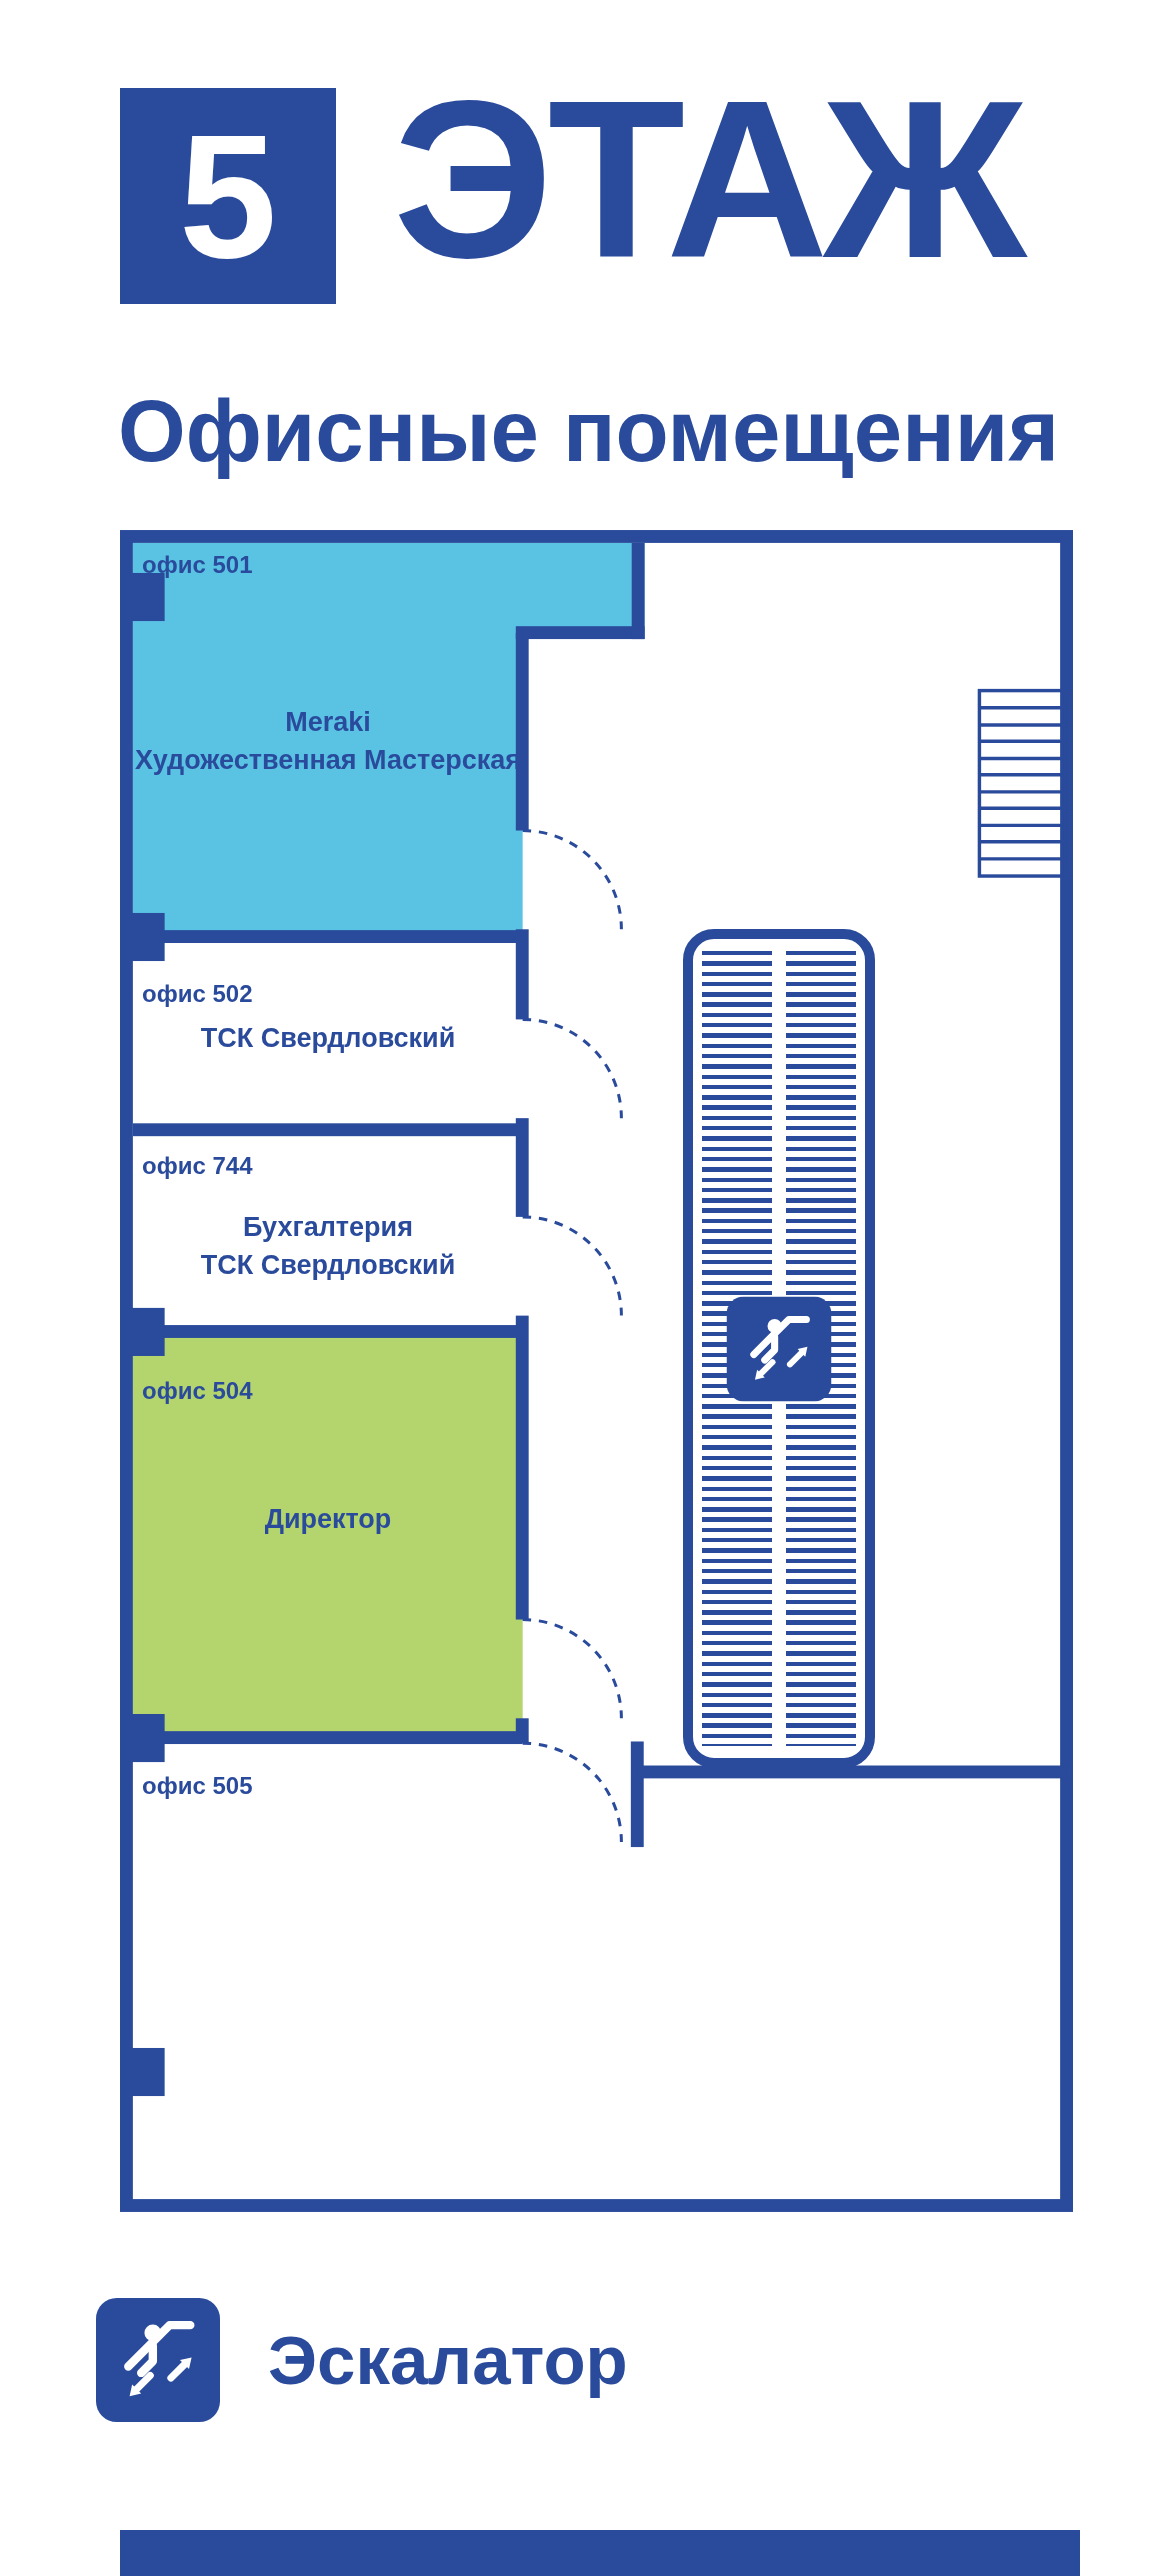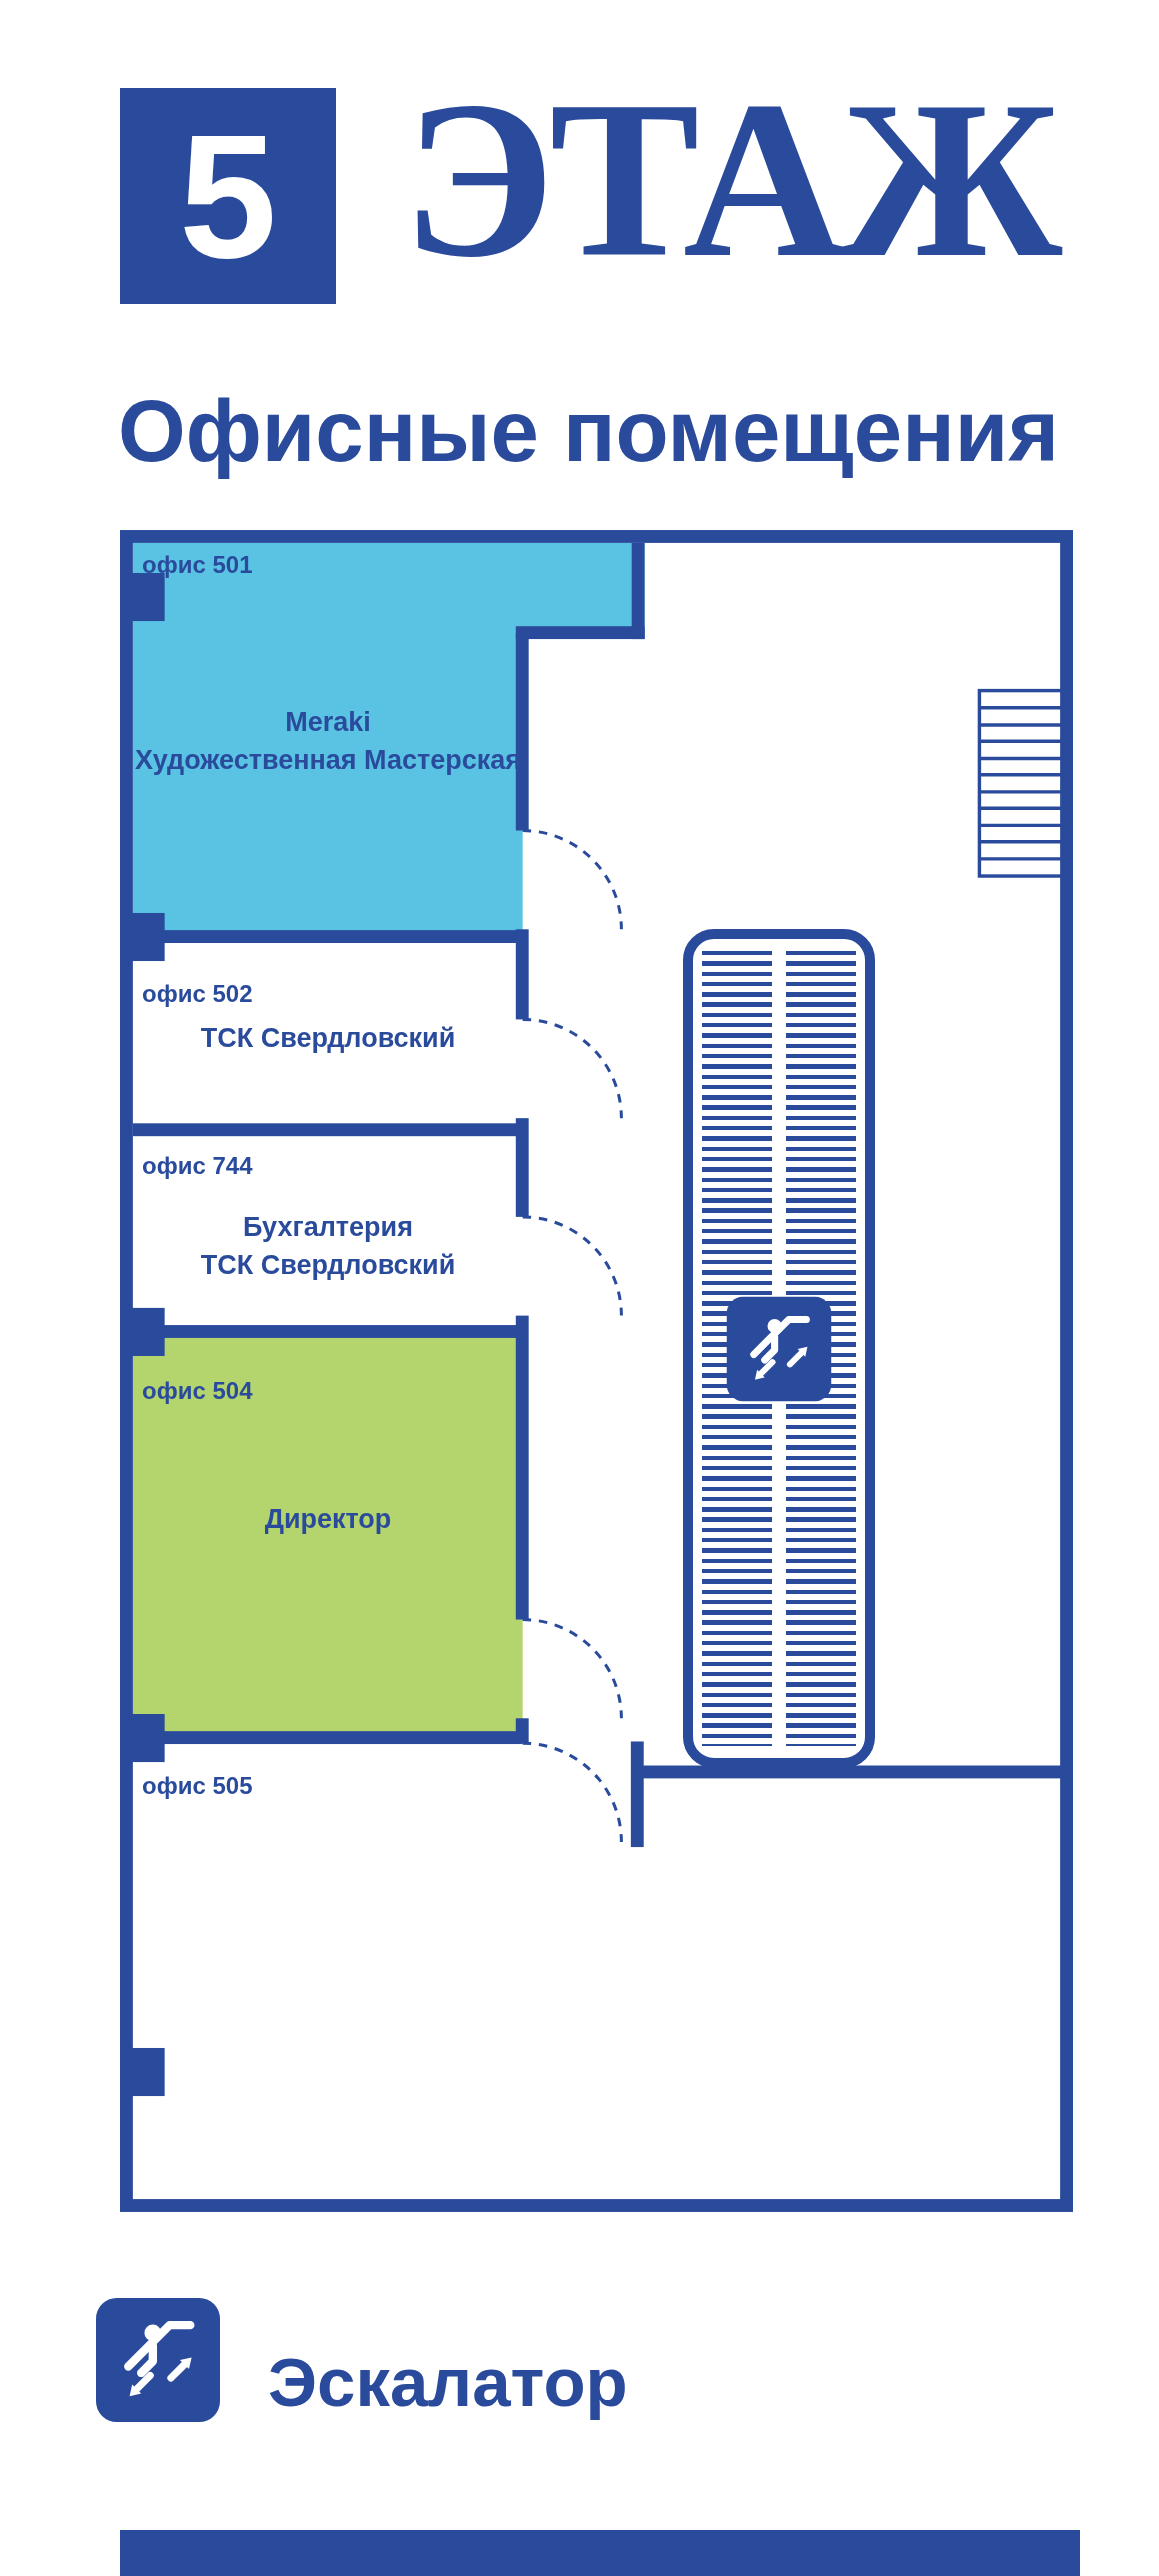--- a/index.html
+++ b/index.html
@@ -3,22 +3,22 @@
 <meta charset="utf-8">
 <style>
   html,body{margin:0;padding:0;background:#ffffff;}
   .page{position:relative;width:1159px;height:2576px;background:#ffffff;overflow:hidden;
         font-family:"Liberation Sans",sans-serif;color:#2a4b9c;}
 
   
   .floor-badge{position:absolute;left:120px;top:88px;width:216px;height:216px;
                background:#2a4b9c;display:flex;align-items:center;justify-content:center;}
   .floor-badge span{color:#ffffff;font-size:176px;font-weight:bold;line-height:1;}
-  .floor-word{position:absolute;left:402px;top:67px;font-size:225px;font-weight:bold;
-              line-height:225px;letter-spacing:-5.2px;white-space:nowrap;font-family:Liberation Serif, serif;}
+  .floor-word{position:absolute;left:393px;top:67px;font-size:225px;font-weight:bold;
+              line-height:225px;letter-spacing:-5.2px;white-space:nowrap;}
   .subtitle{position:absolute;left:118px;top:345px;font-size:87px;font-weight:bold;white-space:nowrap;margin-top:36px;}
 
   
   .plan{position:absolute;left:120px;top:530px;width:953px;height:1802px;}
   .plan svg.walls{position:absolute;left:0;top:0;width:953px;height:1682px;}
 
   .room-label{position:absolute;font-size:24px;font-weight:bold;white-space:nowrap;}
   .room-name{position:absolute;left:13px;width:390px;text-align:center;
              font-size:27px;font-weight:bold;line-height:38px;}
 
@@ -26,21 +26,21 @@
   .shaft{position:absolute;left:563px;top:399px;width:192px;height:839px;box-sizing:border-box;
          border:10.3px solid #2a4b9c;border-radius:31px;background:#ffffff;}
   .hatch{position:absolute;top:12px;bottom:12px;width:70px;
          background:repeating-linear-gradient(to bottom,#2a4b9c 0px,#2a4b9c 4.3px,#ffffff 4.3px,#ffffff 10.3px);}
   .hatch.left{left:8.6px;}
   .hatch.right{right:8.6px;}
   .shaft-icon{position:absolute;left:50%;top:50%;transform:translate(-50%,-50%);
               width:105px;height:105px;}
 
   
-  .legend{position:absolute;left:96px;top:2298px;display:flex;align-items:flex-end;gap:48px;}
+  .legend{position:absolute;left:96px;top:2298px;display:flex;align-items:center;gap:48px;}
   .legend-icon{width:124px;height:124px;display:block;}
   .legend-label{font-size:69px;font-weight:bold;white-space:nowrap;}
   .bottom-bar{position:absolute;left:120px;top:2530px;width:960px;height:46px;background:#2a4b9c;}
 </style>
 </head>
 <body>
 
 <div class="page">
 
   <div class="floor-badge">

